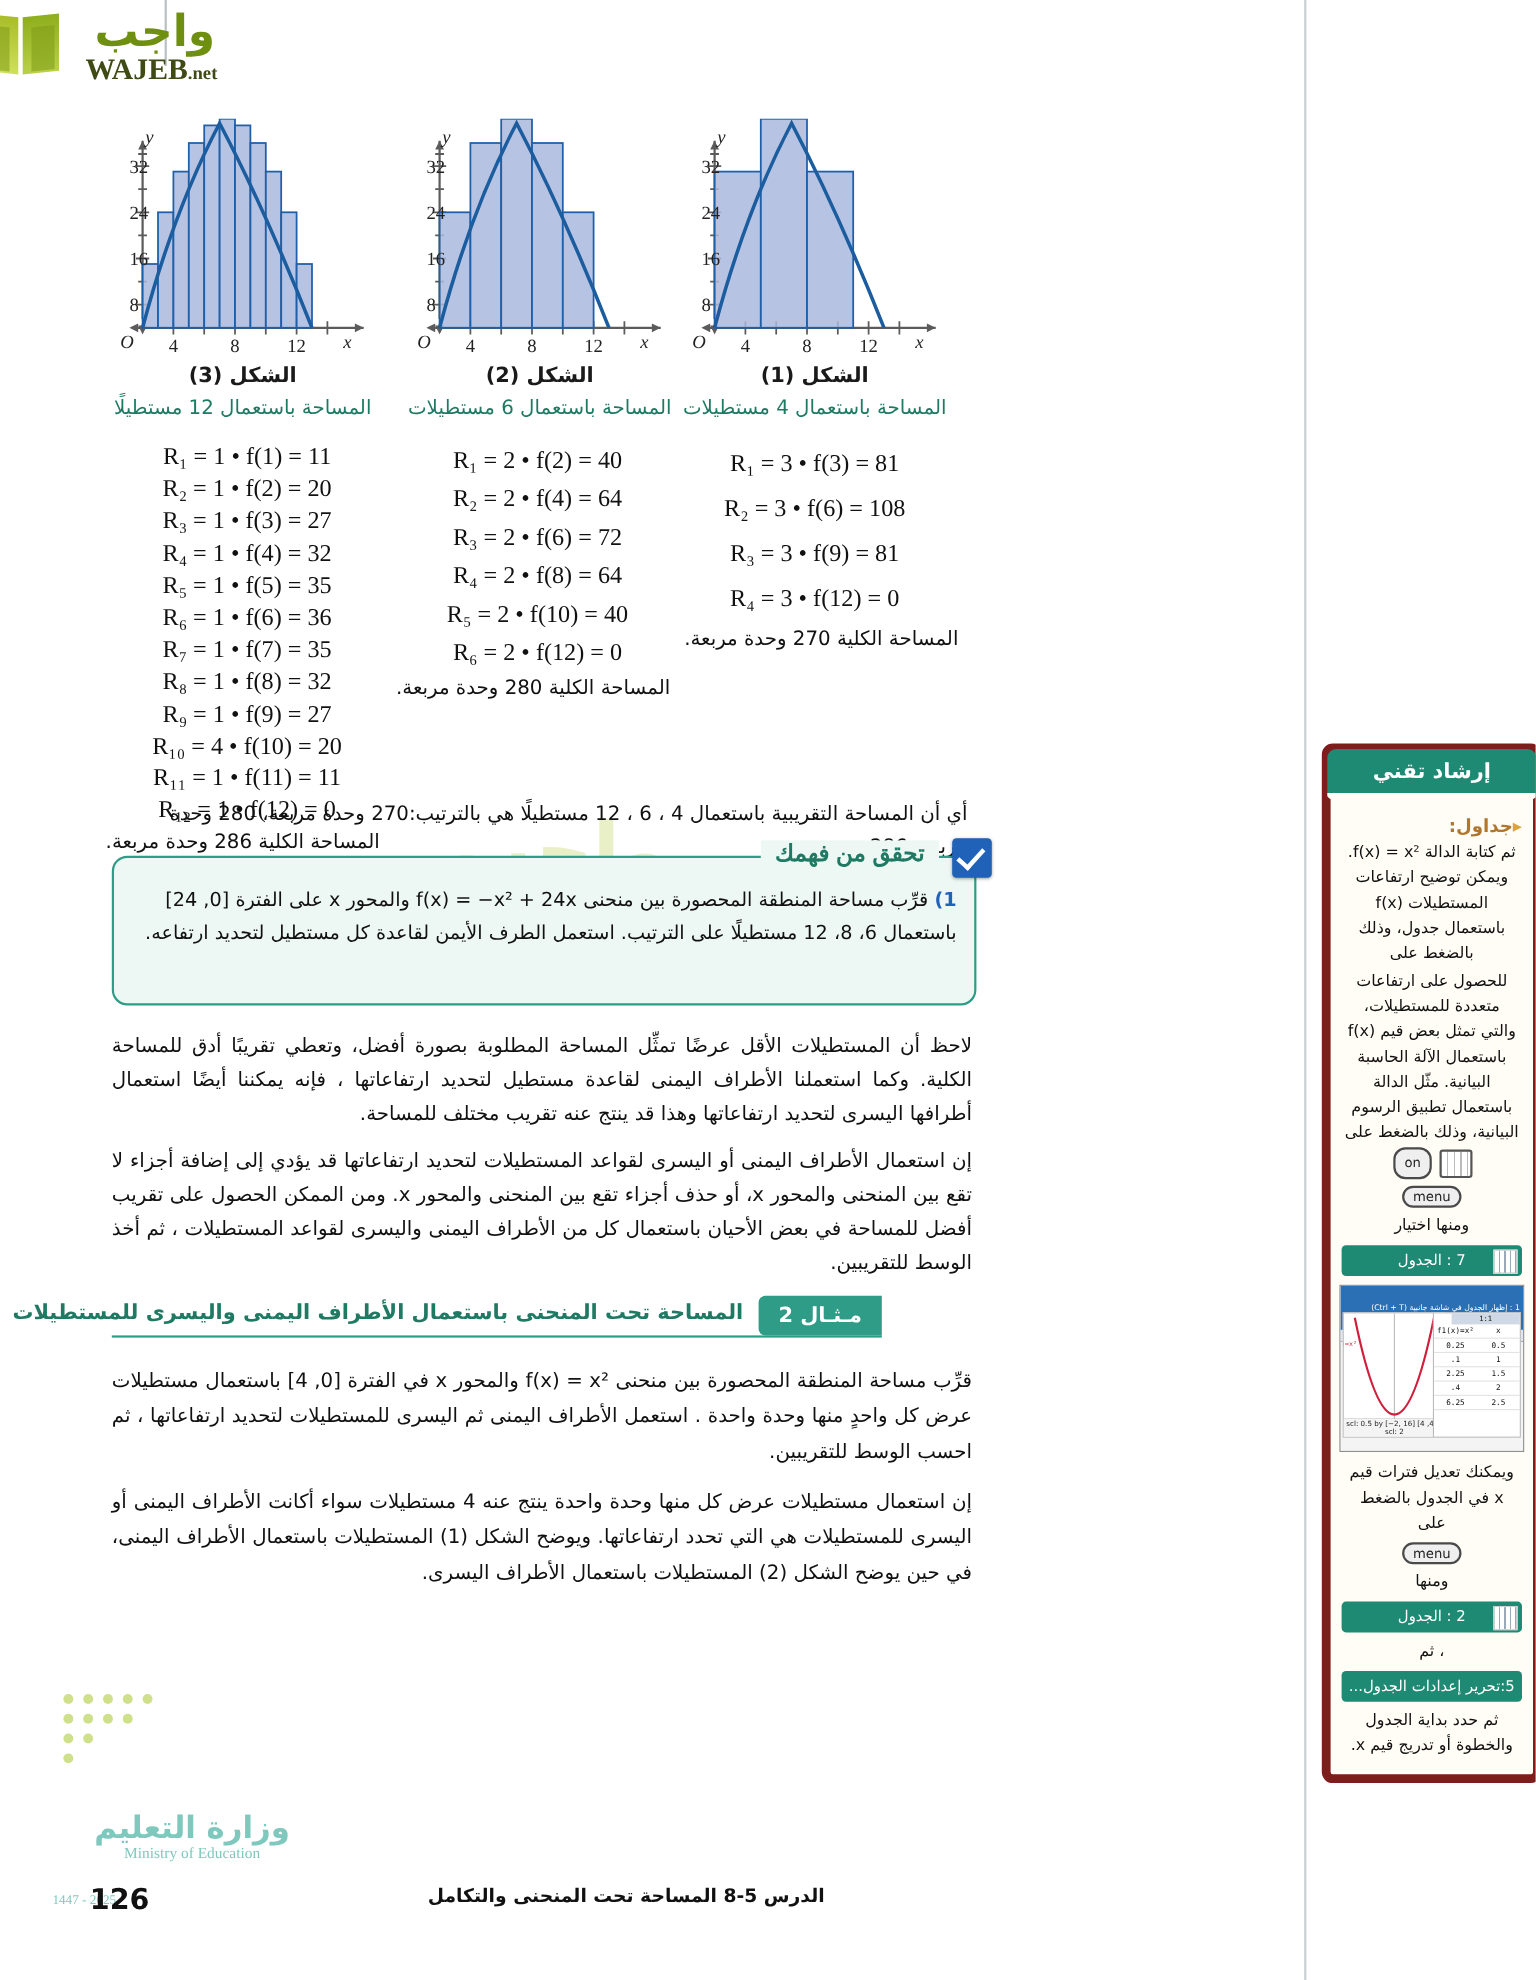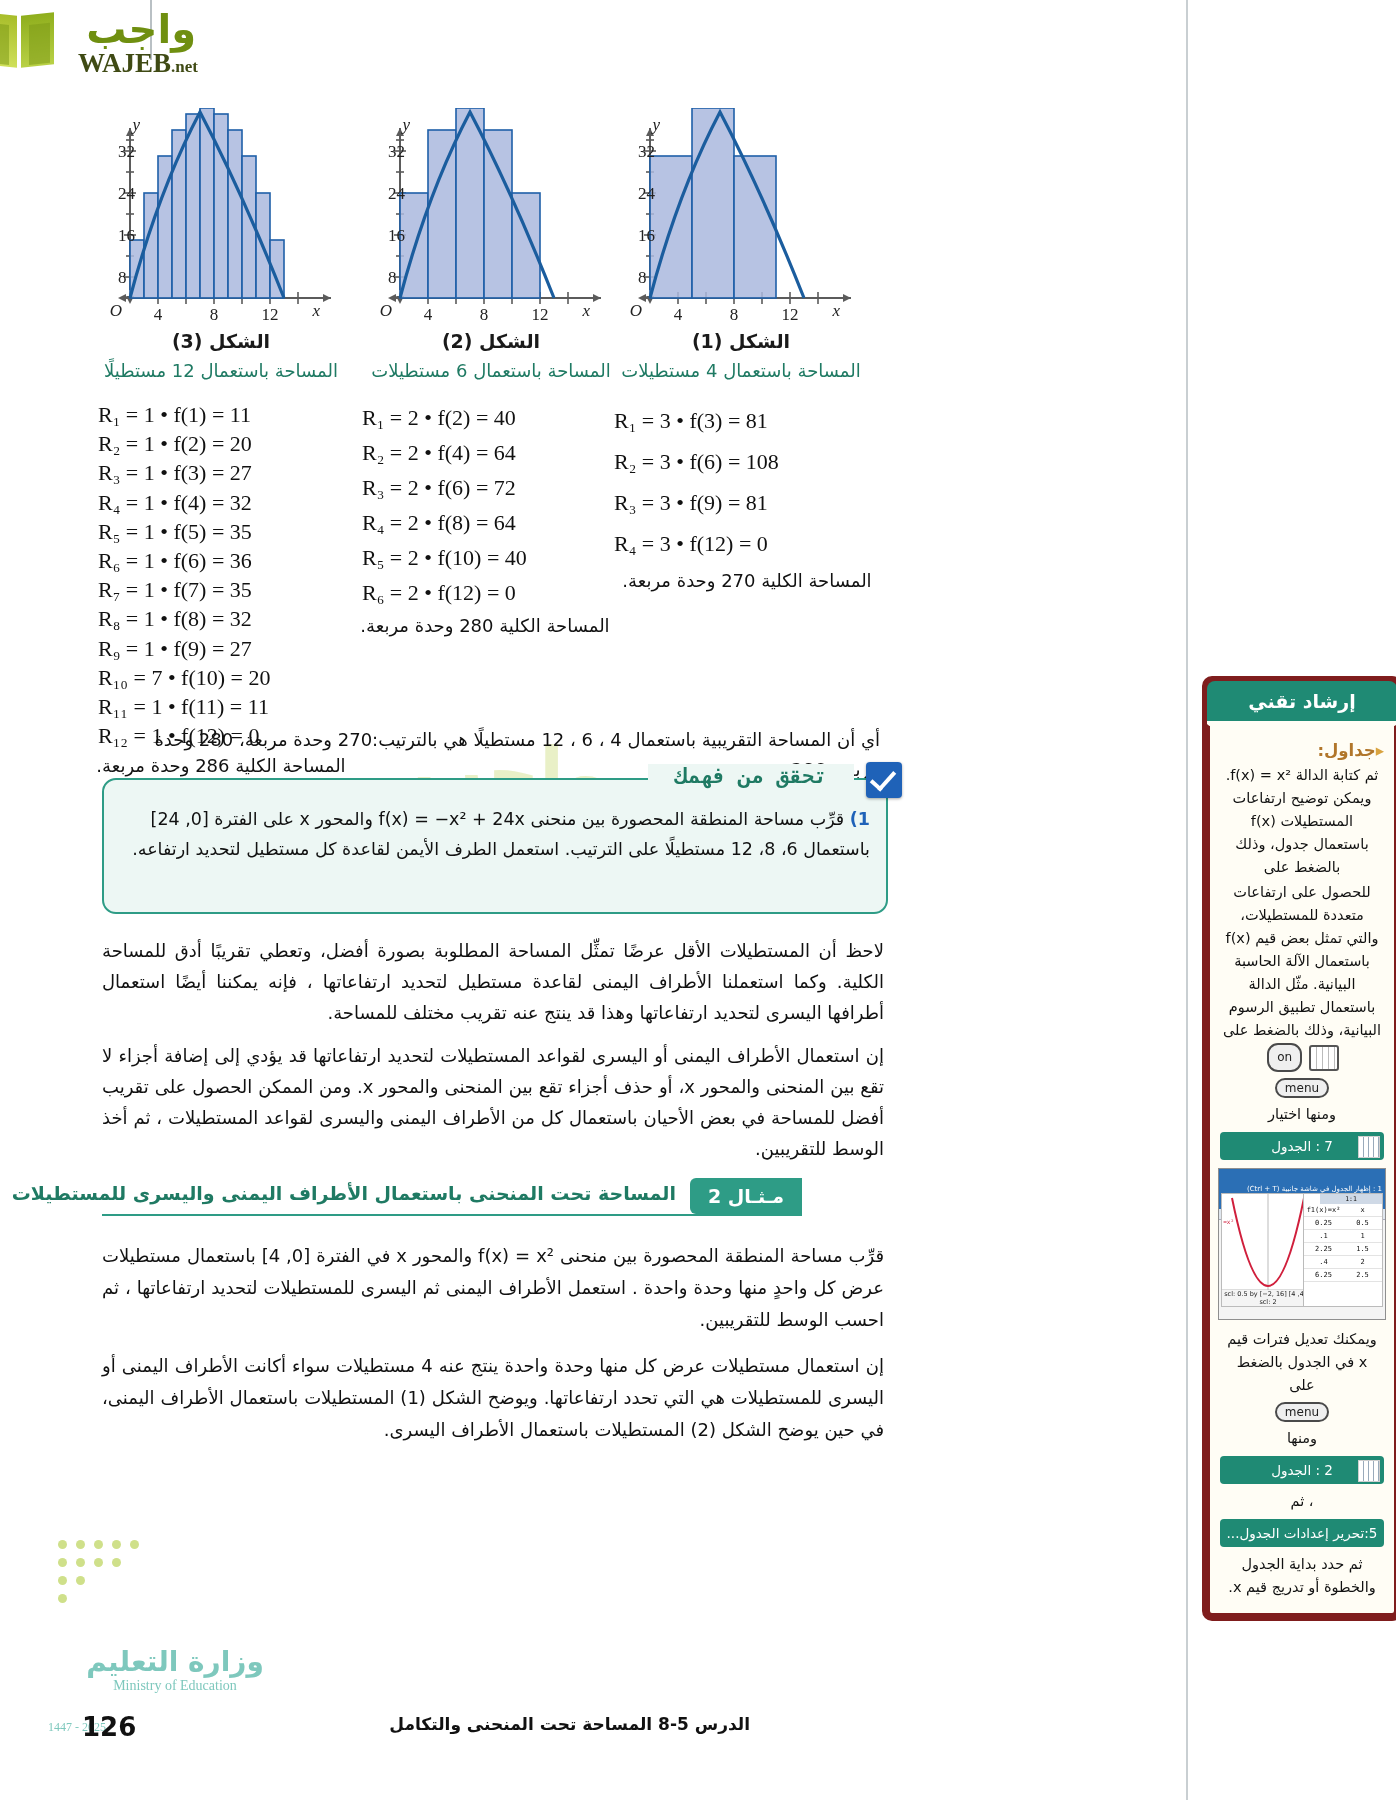--- a/index.html
+++ b/index.html
@@ -65,21 +65,21 @@
   .subcap.c1{left:516px;text-align:center;}
 
   
   .eqcols{position:absolute;top:400px;left:96px;width:790px;}
   .eqcol{position:absolute;top:0;width:254px;direction:ltr;}
   .eqcol.e3{left:2px;}
   .eqcol.e2{left:266px;}
   .eqcol.e1{left:518px;}
   .eq{
     font-family:"Liberation Serif",serif;font-size:22px;color:#111;
-    text-align:left;white-space:nowrap;
+    text-align:center;white-space:nowrap;
   }
   .eqcol.e3 .eq{line-height:29.2px;}
   .eqcol.e2 .eq{line-height:35px;}
   .eqcol.e1 .eq{line-height:41px;}
   .totline{
     direction:rtl;font-family:"DejaVu Sans",sans-serif;font-size:18px;color:#111;
     text-align:center;white-space:nowrap;
   }
   .tot3{position:absolute;left:-10px;top:355px;width:270px;}
   .tot2{position:absolute;left:254px;top:215px;width:270px;}
@@ -99,22 +99,22 @@
   }
   .check-icon{
     position:absolute;top:-18px;right:-16px;width:36px;height:36px;
     background:#1f62b8;border-radius:4px;box-shadow:0 1px 3px rgba(0,0,0,.35);
   }
   .check-icon:after{
     content:"";position:absolute;left:10px;top:4px;width:10px;height:20px;
     border:solid #fff;border-width:0 4px 4px 0;transform:rotate(42deg);
   }
   .check-title{
-    position:absolute;top:-16px;right:32px;background:#edf7f4;padding:0 27px;
-    font-family:Liberation Mono, monospace;font-size:21px;font-weight:bold;color:#1f7a63;
+    position:absolute;top:-16px;right:32px;background:#edf7f4;padding:0 13px;
+    font-family:Liberation Sans, sans-serif;font-size:21px;font-weight:bold;color:#1f7a63;
   }
   .check-body{
     position:absolute;top:24px;right:16px;left:16px;
     font-family:"DejaVu Sans",sans-serif;font-size:17.5px;line-height:30px;
     color:#111;text-align:right;direction:rtl;
   }
   .check-num{font-weight:bold;color:#1f62b8;}
 
   
   .para{
@@ -426,21 +426,21 @@
   <div class="eqcol e3">
     <div class="eq">R₁ = 1 • f(1) = 11</div>
     <div class="eq">R₂ = 1 • f(2) = 20</div>
     <div class="eq">R₃ = 1 • f(3) = 27</div>
     <div class="eq">R₄ = 1 • f(4) = 32</div>
     <div class="eq">R₅ = 1 • f(5) = 35</div>
     <div class="eq">R₆ = 1 • f(6) = 36</div>
     <div class="eq">R₇ = 1 • f(7) = 35</div>
     <div class="eq">R₈ = 1 • f(8) = 32</div>
     <div class="eq">R₉ = 1 • f(9) = 27</div>
-    <div class="eq">R₁₀ = 7 • f(10) = 20</div>
+    <div class="eq">R₁₀ = 4 • f(10) = 20</div>
     <div class="eq">R₁₁ = 1 • f(11) = 11</div>
     <div class="eq">R₁₂ = 1 • f(12) = 0</div>
   </div>
 
   <div class="eqcol e2">
     <div class="eq">R₁ = 2 • f(2) = 40</div>
     <div class="eq">R₂ = 2 • f(4) = 64</div>
     <div class="eq">R₃ = 2 • f(6) = 72</div>
     <div class="eq">R₄ = 2 • f(8) = 64</div>
     <div class="eq">R₅ = 2 • f(10) = 40</div>

